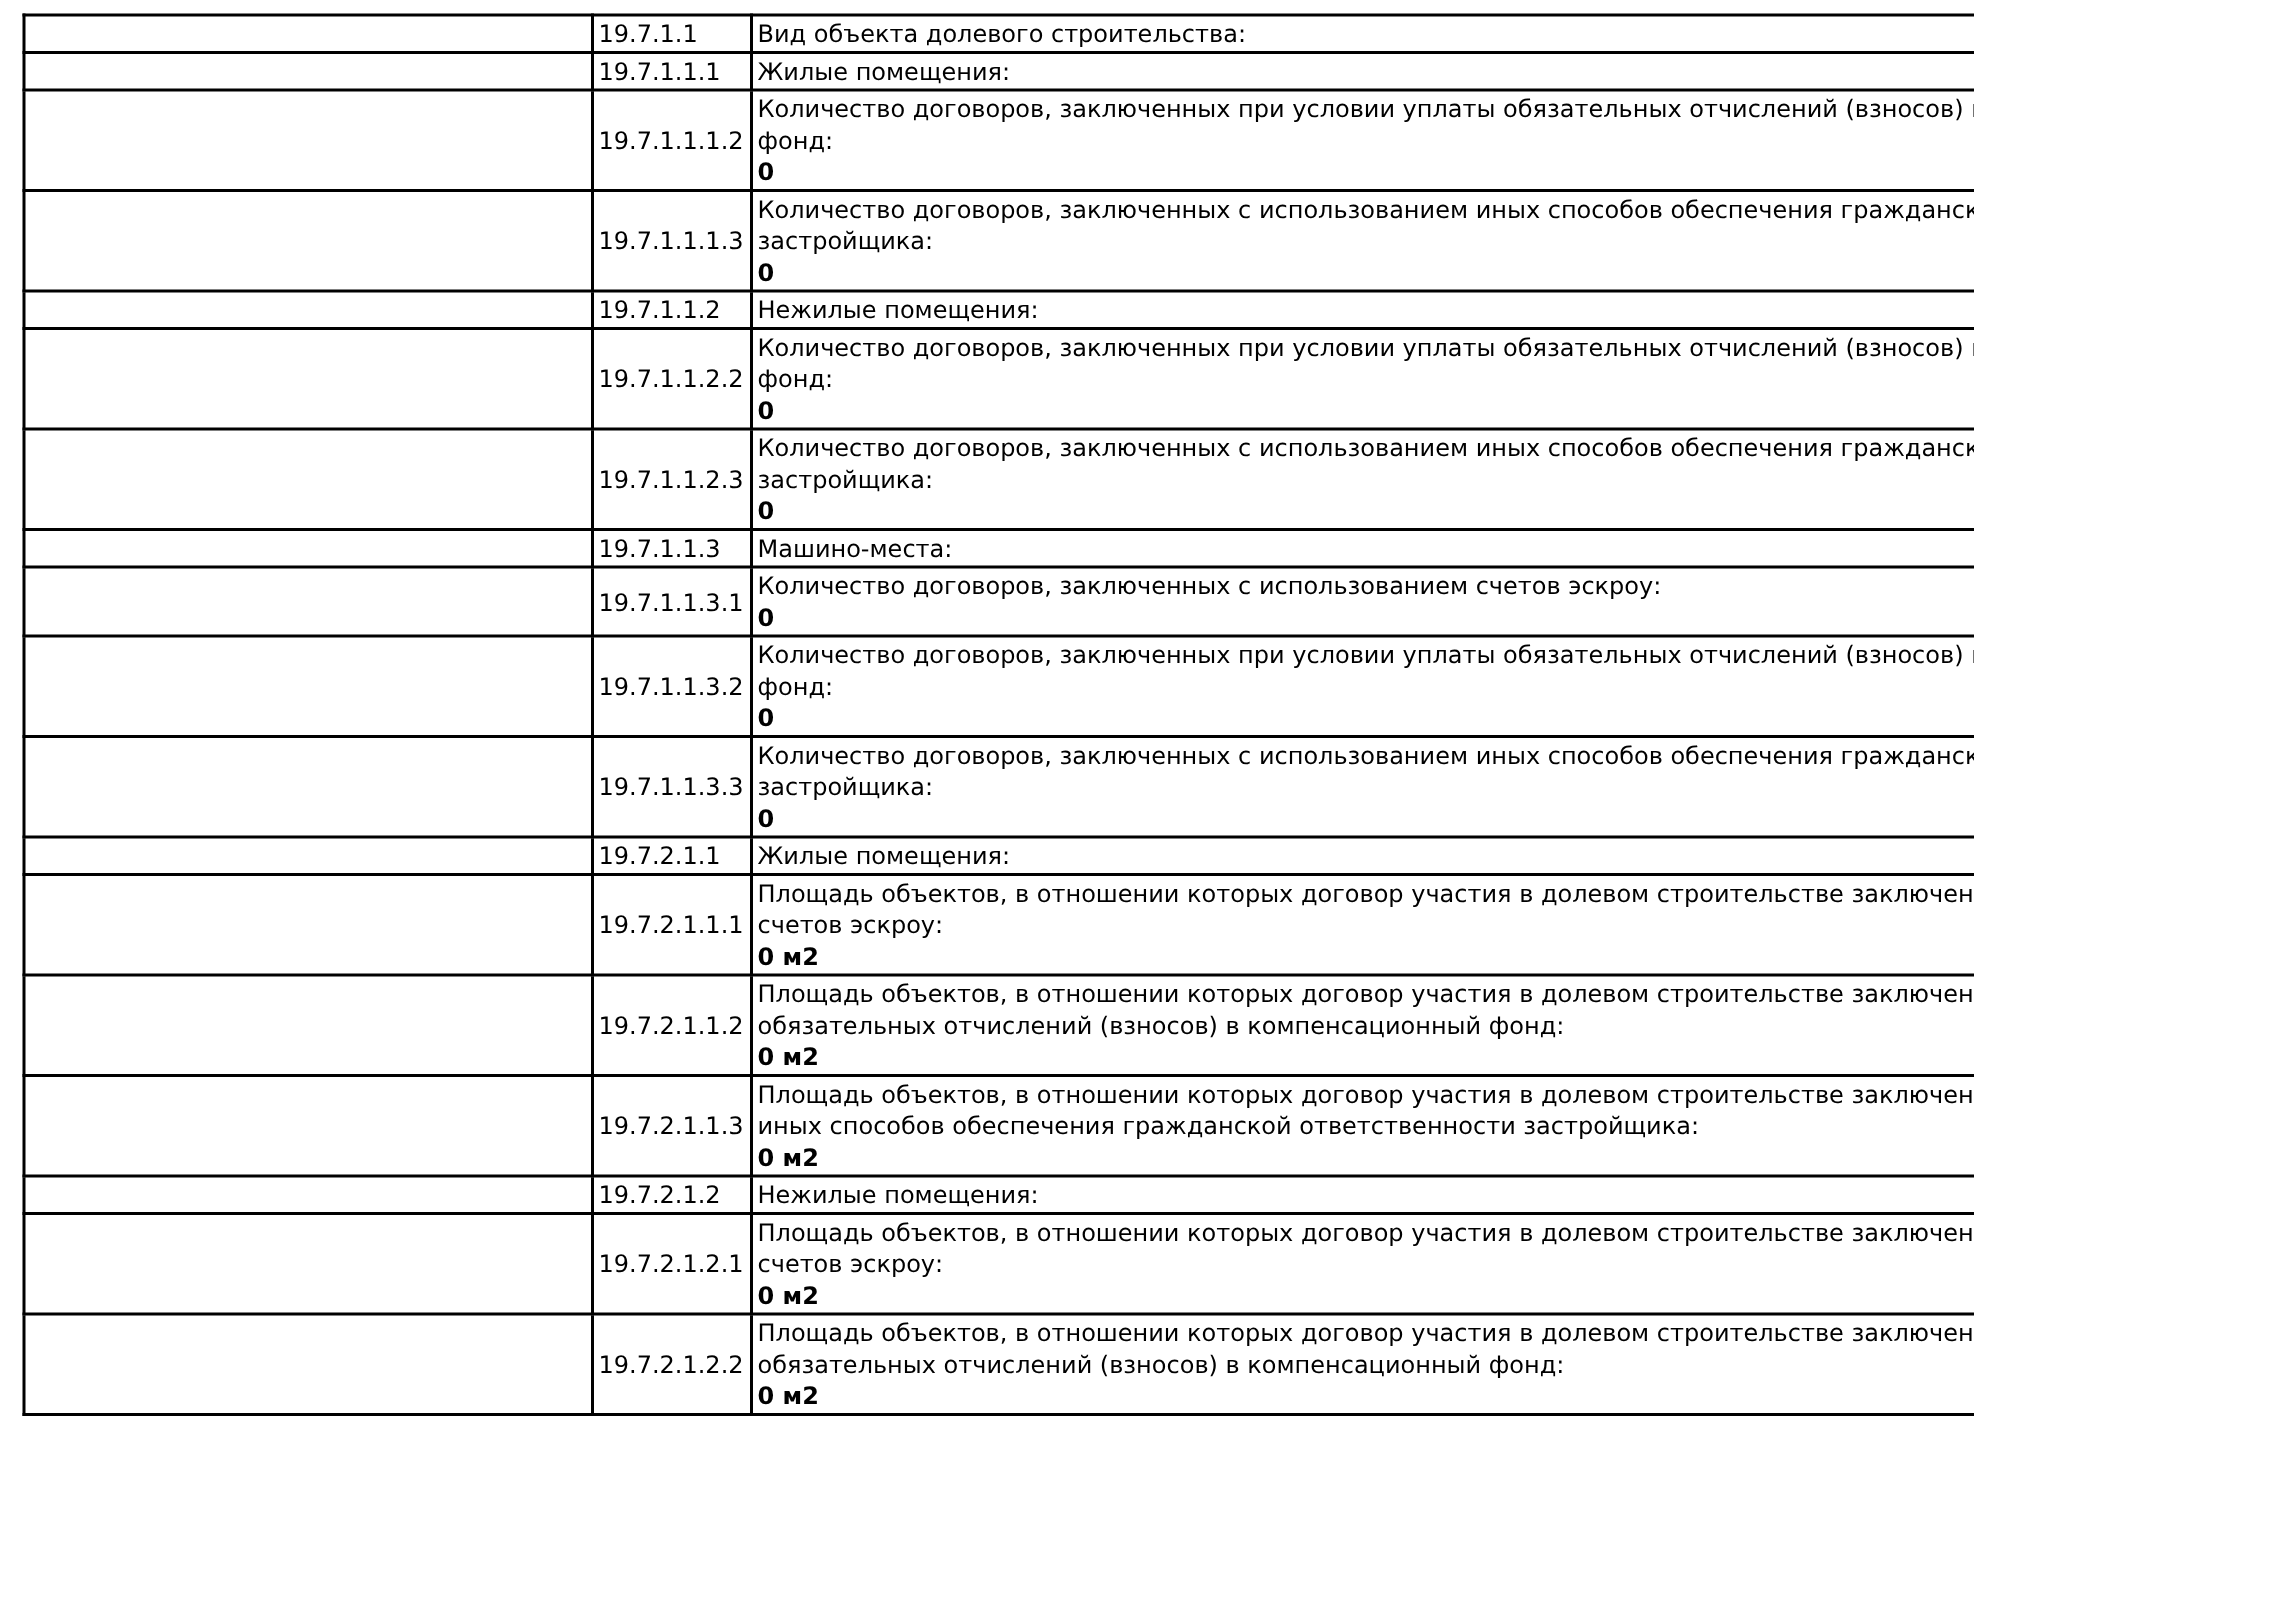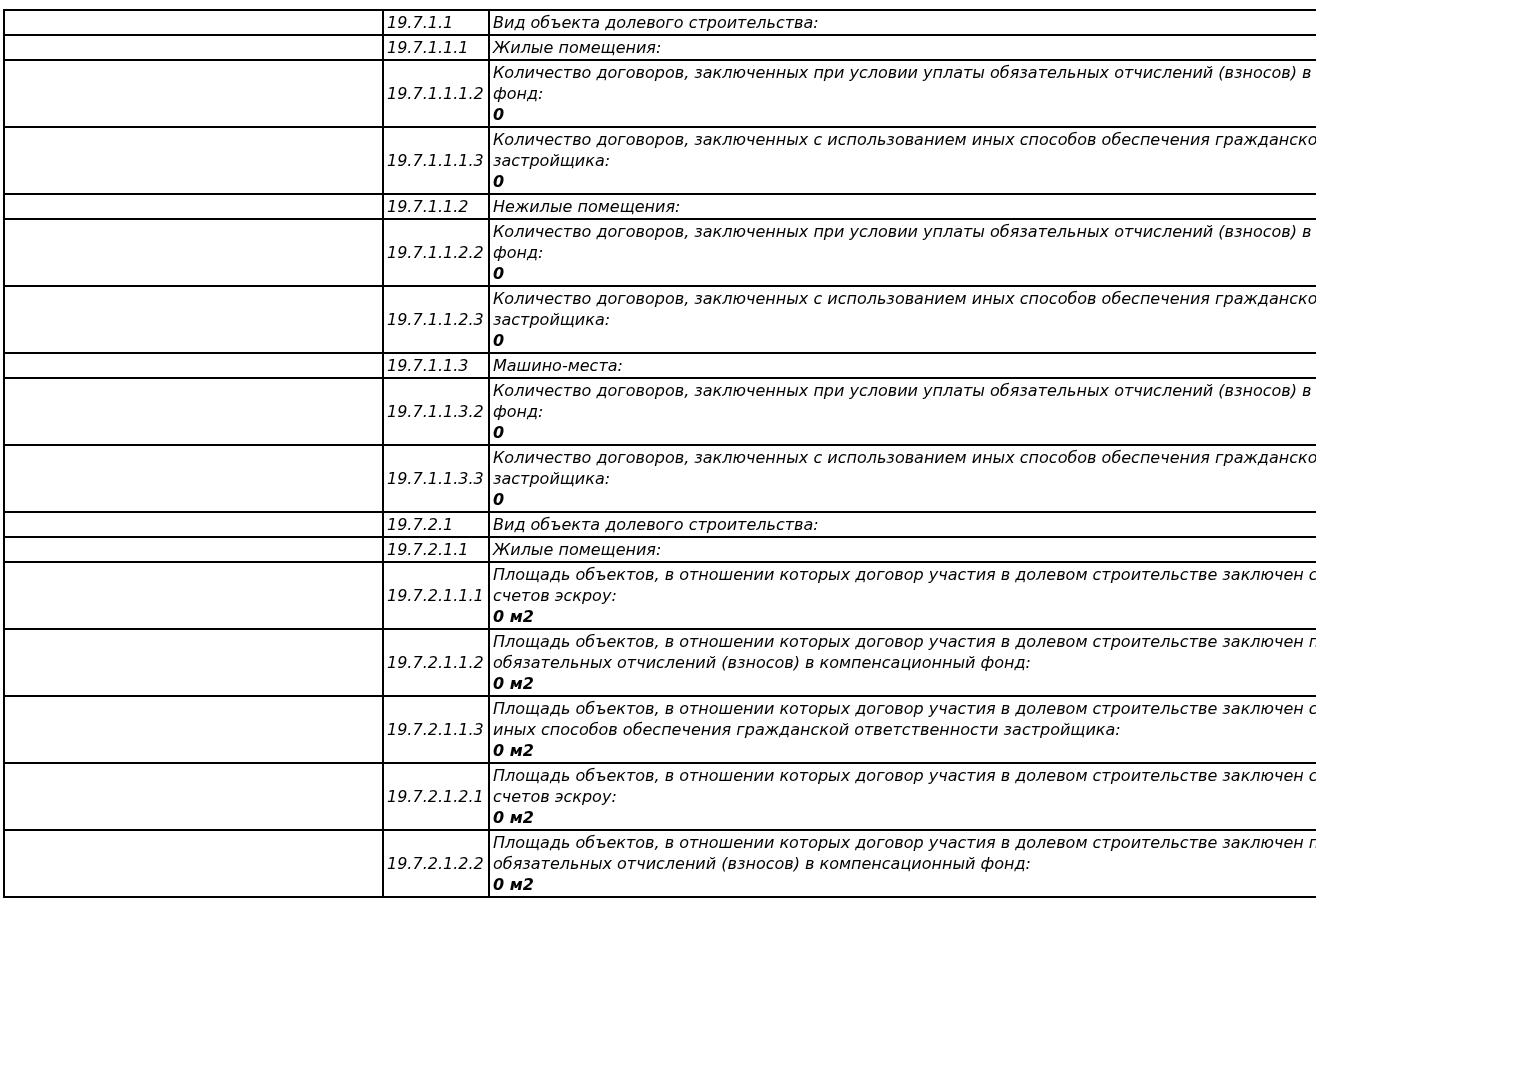--- a/index.html
+++ b/index.html
@@ -8,22 +8,21 @@
     background: #ffffff;
     font-family: "DejaVu Sans", "Liberation Sans", sans-serif;
     color: #000000;
   }
   .page {
     width: 1316px;
     height: 1080px;
     background: #ffffff;
     overflow: hidden;
     box-sizing: border-box;
-    padding: 9px 0 0 3px;
-    font-style: italic;
+    padding: 9px 0 0 15px;
   }
   table.decl-table {
     border-collapse: collapse;
     table-layout: fixed;
     width: 1497px;
   }
   table.decl-table td {
     border: 2px solid #000000;
     font-size: 16px;
     line-height: 21px;
@@ -111,48 +110,48 @@
 
   <tr>
     <td class="cell-empty"></td>
     <td class="cell-number">19.7.1.1.3</td>
     <td class="cell-content">
       <span class="row-label">Машино-места:</span>
 
     </td>
   </tr>
 
+  <tr>
+    <td class="cell-empty"></td>
+    <td class="cell-number">19.7.1.1.3.1</td>
+    <td class="cell-content">
+      <span class="row-label">Количество договоров, заключенных с использованием счетов эскроу:</span>
+      <span class="row-value">0</span>
+    </td>
+  </tr>
 
   <tr>
     <td class="cell-empty"></td>
     <td class="cell-number">19.7.1.1.3.2</td>
     <td class="cell-content">
       <span class="row-label">Количество договоров, заключенных при условии уплаты обязательных отчислений (взносов) в компенсационный фонд:</span>
       <span class="row-value">0</span>
     </td>
   </tr>
 
   <tr>
     <td class="cell-empty"></td>
     <td class="cell-number">19.7.1.1.3.3</td>
     <td class="cell-content">
       <span class="row-label">Количество договоров, заключенных с использованием иных способов обеспечения гражданской ответственности застройщика:</span>
       <span class="row-value">0</span>
     </td>
   </tr>
 
 
-  <tr>
-    <td class="cell-empty"></td>
-    <td class="cell-number">19.7.2.1</td>
-    <td class="cell-content">
-      <span class="row-label">Вид объекта долевого строительства:</span>
-
-    </td>
-  </tr>
 
   <tr>
     <td class="cell-empty"></td>
     <td class="cell-number">19.7.2.1.1</td>
     <td class="cell-content">
       <span class="row-label">Жилые помещения:</span>
 
     </td>
   </tr>
 
@@ -176,20 +175,28 @@
 
   <tr>
     <td class="cell-empty"></td>
     <td class="cell-number">19.7.2.1.1.3</td>
     <td class="cell-content">
       <span class="row-label">Площадь объектов, в отношении которых договор участия в долевом строительстве заключен с использованием иных способов обеспечения гражданской ответственности застройщика:</span>
       <span class="row-value">0 м2</span>
     </td>
   </tr>
 
+  <tr>
+    <td class="cell-empty"></td>
+    <td class="cell-number">19.7.2.1.2</td>
+    <td class="cell-content">
+      <span class="row-label">Нежилые помещения:</span>
+
+    </td>
+  </tr>
 
   <tr>
     <td class="cell-empty"></td>
     <td class="cell-number">19.7.2.1.2.1</td>
     <td class="cell-content">
       <span class="row-label">Площадь объектов, в отношении которых договор участия в долевом строительстве заключен с использованием счетов эскроу:</span>
       <span class="row-value">0 м2</span>
     </td>
   </tr>
 

